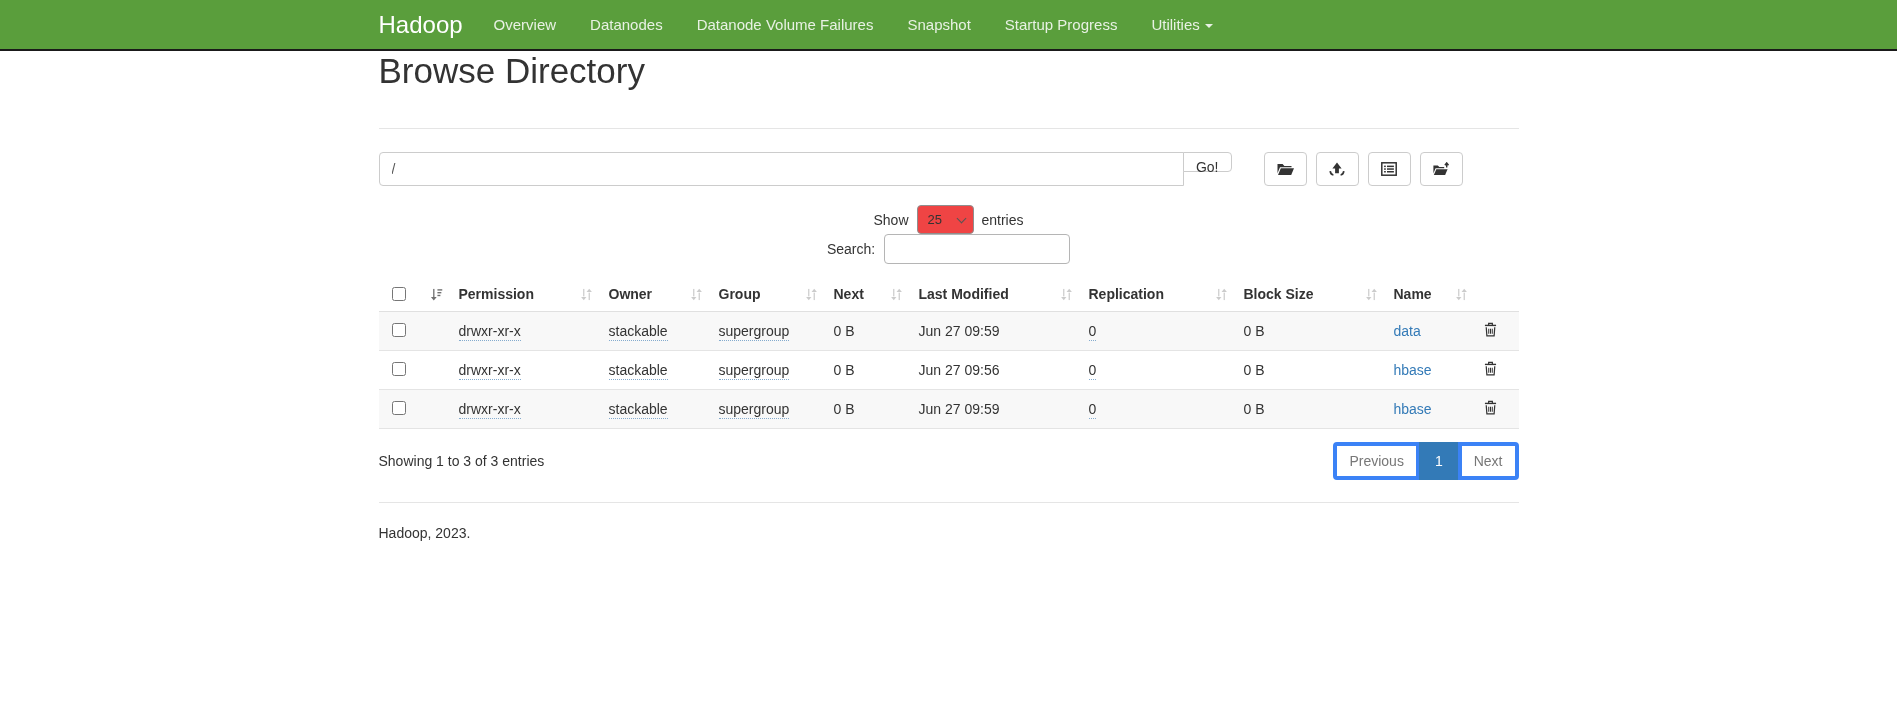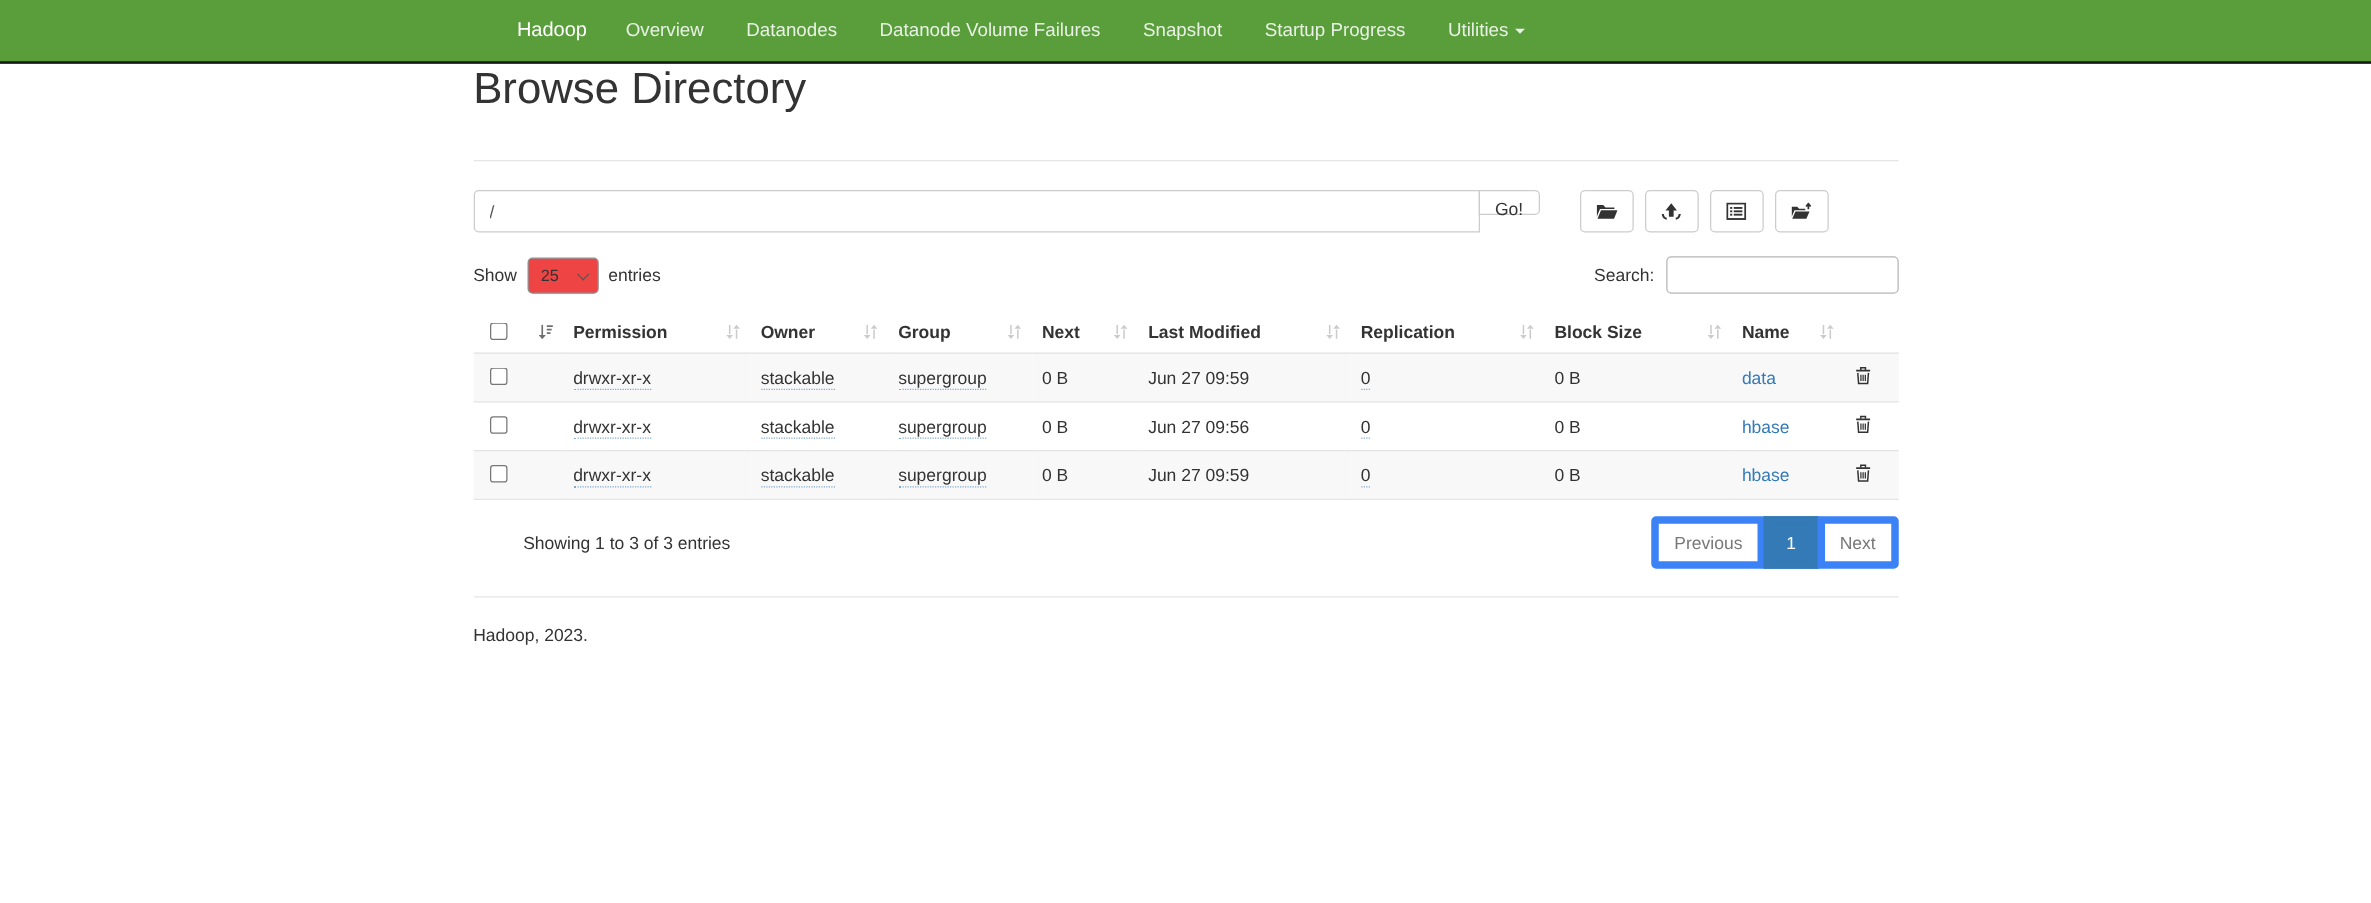--- a/index.html
+++ b/index.html
@@ -18,21 +18,21 @@
     height: 51px;
     background: #5a9e3c;
     border-bottom: 2px solid #1a1a1a;
   }
   .navbar-inner {
     width: 1170px; margin: 0 auto; padding: 0 15px;
     height: 100%;
     display: flex; align-items: center;
   }
   .brand {
-    color: #fff; font-size: 16px; margin-right: 14px; cursor: pointer; margin-left: 35px;
+    color: #fff; font-size: 24px; margin-right: 14px; cursor: pointer;
   }
   .nav-link {
     color: rgba(255,255,255,0.86);
     font-size: 15px;
     padding: 0 17px;
     line-height: 51px;
     cursor: pointer;
     display: inline-block;
   }
   .caret {
@@ -89,21 +89,21 @@
     border: 1px solid #ccc;
     border-radius: 4px;
     color: #333;
     cursor: pointer;
     display: inline-flex; align-items: center; justify-content: center;
   }
 
   
   .controls-row {
     margin-top: 19px;
-    display: flex; justify-content: space-between; align-items: center;
+    display: flex; justify-content: space-between; align-items: center; flex-direction: column;
   }
   .show-group { display: flex; align-items: center; gap: 8px; color: #333; }
   .select-wrap { position: relative; display: inline-block; }
   .page-size-select {
     -webkit-appearance: none; appearance: none;
     height: 29px; min-width: 57px;
     padding: 3px 24px 3px 10px;
     border: 1px solid #8f8f8f;
     border-radius: 4px;
     background: #ef4444;
@@ -173,27 +173,27 @@
   .dir-link { color: #337ab7; cursor: pointer; }
   .trash-btn {
     background: none; border: none; color: #333; cursor: pointer;
     padding: 0; display: inline-flex;
   }
   input[type="checkbox"] { width: 14px; height: 14px; cursor: pointer; }
 
   
   .info-row {
     margin-top: 13px;
-    display: flex; justify-content: space-between; align-items: center; margin-left: 40px;
+    display: flex; justify-content: space-between; align-items: center;
   }
   .dt-info { color: #333; }
   .pagination { display: inline-flex; }
   .page-btn {
     padding: 7px 12px;
-    border: 6px solid #3b82f6;
+    border: 4px solid #3b82f6;
     margin-left: -1px;
     background: #fff;
     color: #777;
     font-size: 14px;
     cursor: pointer;
     display: inline-block;
   }
   .page-btn.first { border-radius: 4px 0 0 4px; margin-left: 0; }
   .page-btn.last { border-radius: 0 4px 4px 0; }
   .page-btn.active {

